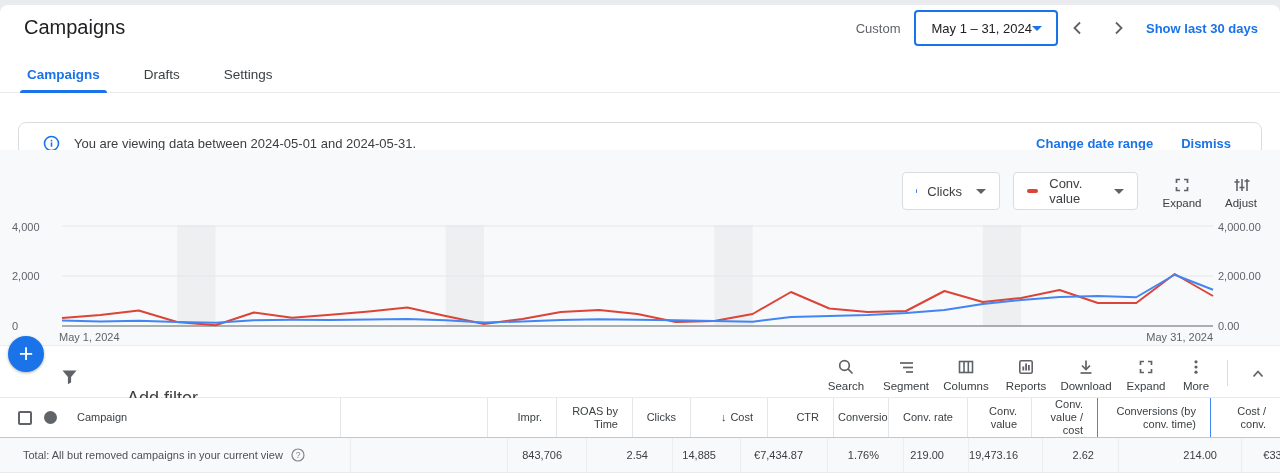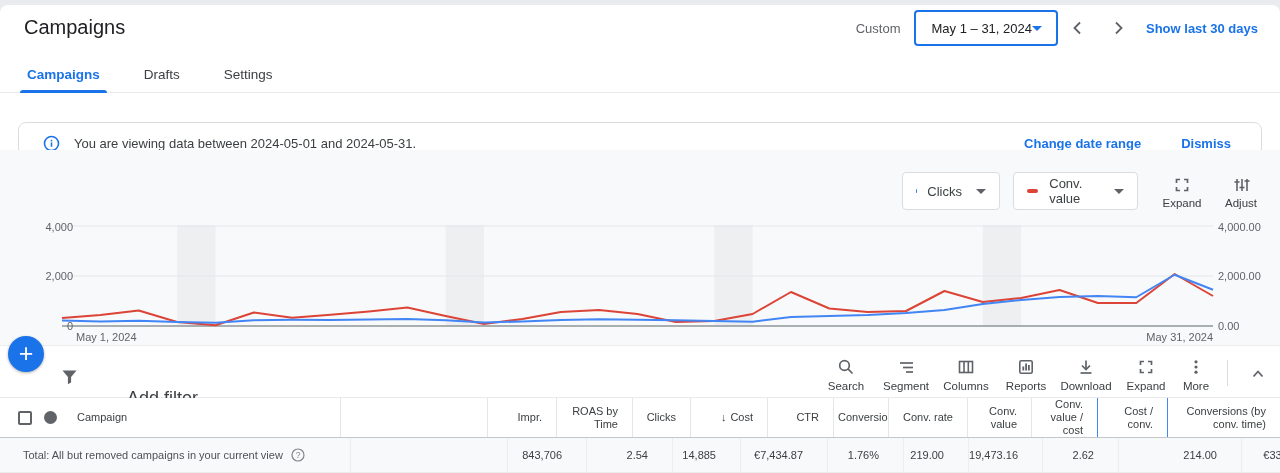--- a/index.html
+++ b/index.html
@@ -36,43 +36,43 @@
   .tab.active { color: #1a73e8; font-weight: bold; }
   .tab.active::after { content: ""; position: absolute; left: -7px; right: -7px; bottom: 0; height: 3px; background: #1a73e8; border-radius: 3px 3px 0 0; }
   
   .banner {
     position: absolute; top: 101px; left: 18px; right: 18px; height: 43px;
     border: 1px solid #dadce0; border-radius: 8px; background: #fff;
     display: flex; align-items: center; margin-top: 16px;
   }
   .banner .info-ic { margin-left: 24px; flex: 0 0 auto; display: flex; }
   .banner .msg { margin-left: 14px; font-size: 13px; color: #3c4043; flex: 1; }
-  .banner .actions { display: flex; gap: 40px; margin-right: 30px; }
+  .banner .actions { display: flex; gap: 28px; margin-right: 30px; }
   
   .chart-sec { position: absolute; top: 145px; left: 0; right: 0; height: 195px; background: #f8f9fa; }
   .legend-btn {
     position: absolute; top: 22px; height: 38px; background: #fff;
     border: 1px solid #dadce0; border-radius: 4px;
     display: flex; align-items: center; gap: 11px; padding: 0 13px; cursor: pointer;
   }
   .legend-btn .chip { width: 15px; height: 4px; border-radius: 2px; }
   .legend-btn .lbl { font-size: 13px; color: #3c4043; }
   .caret-gray { width: 0; height: 0; border-left: 5px solid transparent; border-right: 5px solid transparent; border-top: 5px solid #5f6368; margin-left: 3px; }
   #btn-clicks { left: 902px; width: 98px; }
   #btn-conv { left: 1013px; width: 125px; }
   .chart-ctl { position: absolute; top: 26px; width: 48px; display: flex; flex-direction: column; align-items: center; gap: 3px; cursor: pointer; }
   #ctl-expand { left: 1158px; }
   #ctl-adjust { left: 1217px; }
   .chart-ctl .clbl { font-size: 11.5px; color: #3c4043; }
   #chart-svg { position: absolute; left: 0; top: 0; }
   .ytick { position: absolute; font-size: 11px; color: #5f6368; height: 12px; line-height: 12px; }
-  .ytick.l { left: 0; width: 73px; text-align: right; }
+  .ytick.l { left: 0; width: 73px; text-align: left; padding-left: 12px; }
   .ytick.r { left: 1218px; width: 60px; text-align: left; }
   .xlab { position: absolute; top: 181px; font-size: 11px; color: #5f6368; }
-  #xlab-start { left: 76px; text-align: center; }
+  #xlab-start { left: 59px; text-align: center; }
   #xlab-end { left: 1143px; width: 70px; text-align: right; }
   
   .fab {
     position: absolute; left: 8px; top: 331px; width: 36px; height: 36px; border-radius: 50%;
     background: #1a73e8; color: #fff; display: flex; align-items: center; justify-content: center;
     font-size: 25px; font-weight: 300; cursor: pointer; z-index: 5; box-shadow: 0 1px 3px rgba(0,0,0,.3);
     line-height: 1; padding-bottom: 2px;
   }
   
   .toolbar { position: absolute; top: 340px; left: 0; right: 0; height: 53px; background: #fff; border-top: 1px solid #ebedef; border-bottom: 1px solid #e8eaed; }
@@ -313,24 +313,24 @@
         <span class="sort-arrow">↓</span>
         <span>Cost</span>
       </div>
       <div class="cell c6">CTR</div>
       <div class="cell c7">Conversions</div>
       <div class="cell c8">Conv. rate</div>
       <div class="cell c9">Conv. value</div>
       <div class="cell c10">
           <span class="hmulti">Conv. value / cost</span>
         </div>
-      <div class="cell c12">Cost / conv.</div>
       <div class="cell c11">
           <span class="hmulti">Conversions (by conv. time)</span>
         </div>
+      <div class="cell c12">Cost / conv.</div>
     </div>
     <div class="trow ttotal">
       <div class="cell c0">
         <span class="total-lbl">Total: All but removed campaigns in your current view</span>
         <span class="help-ic">
           <svg width="14" height="14" viewBox="0 0 14 14">
               <circle cx="7" cy="7" r="6" fill="none" stroke="#80868b" stroke-width="1.2"></circle>
               <text x="7" y="10" text-anchor="middle" font-size="8.5" fill="#80868b" font-family="Liberation Sans, sans-serif">?</text>
             </svg>
         </span>

